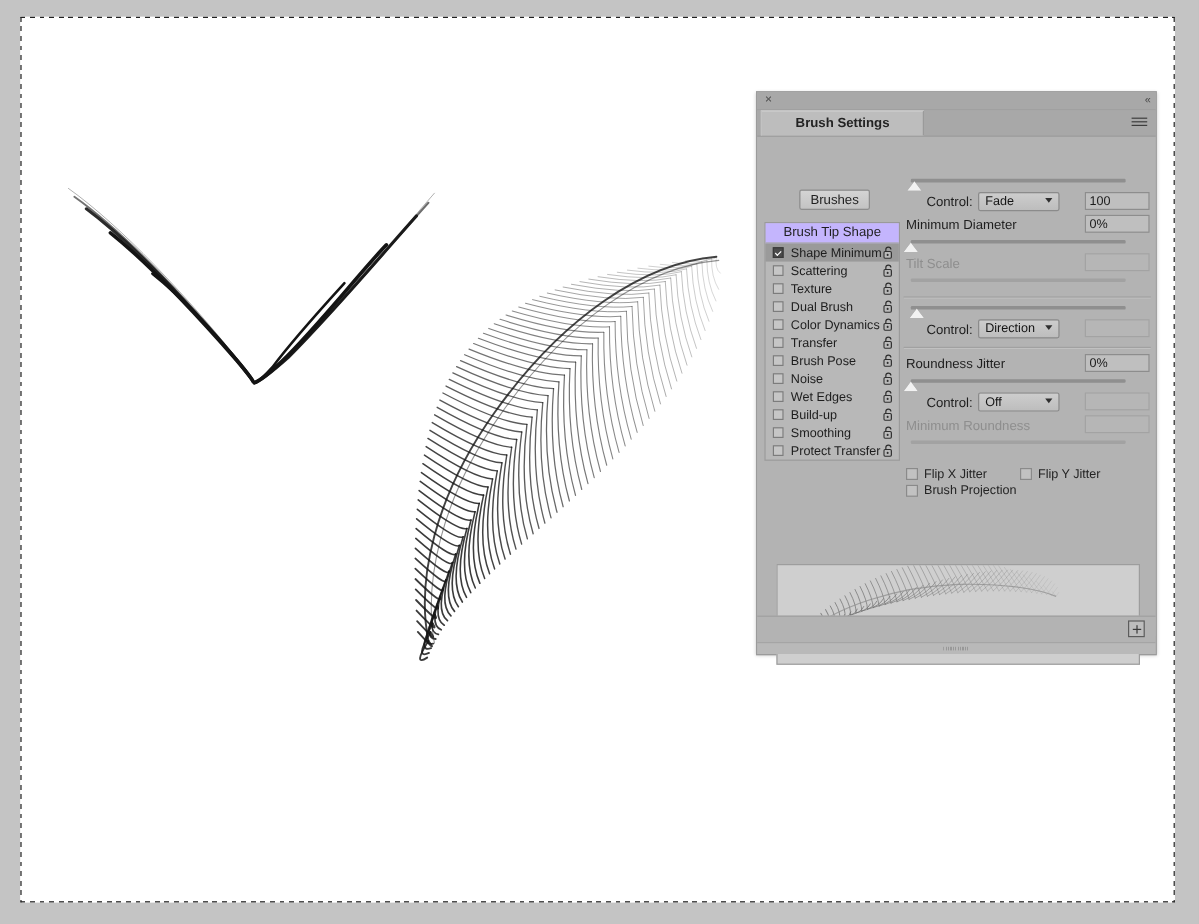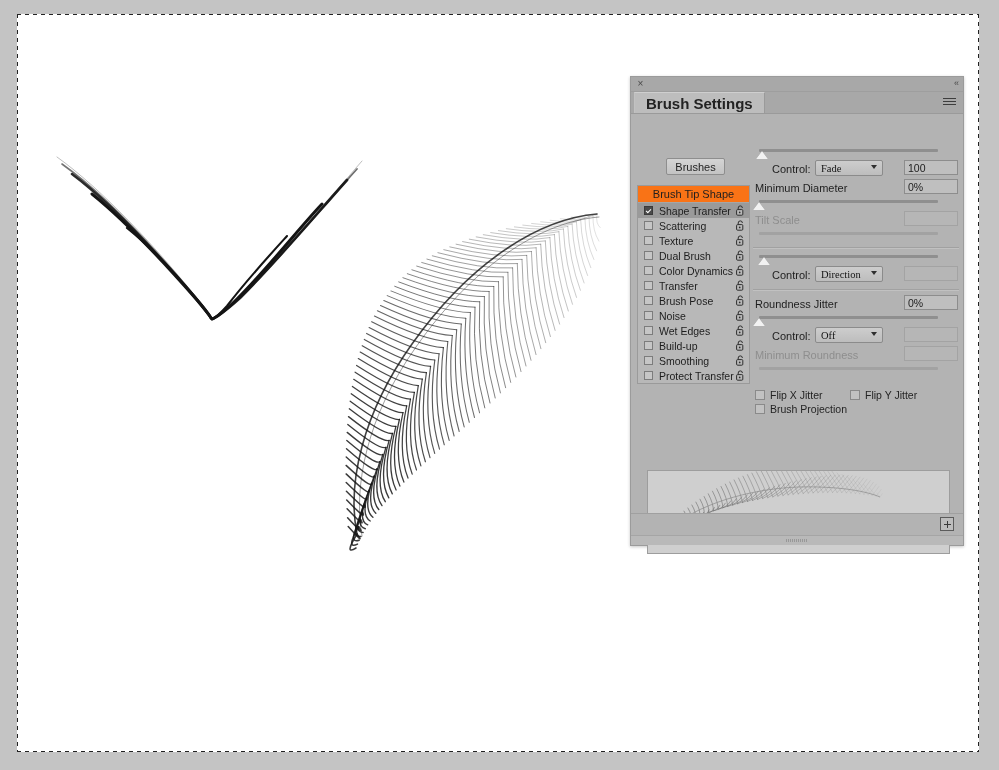--- a/index.html
+++ b/index.html
@@ -72,23 +72,23 @@
   }
 
   .panel-tabbar {
     position: relative;
     height: 21px;
     background: #a8a8a8;
     border-bottom: 1px solid #9a9a9a;
   }
   .panel-tab {
     position: absolute; left: 3px; top: 0;
-    height: 21px; padding: 0 11px;
+    height: 21px; padding: 0 28px;
     line-height: 21px;
-    font-size: 15px; font-weight: bold;
+    font-size: 11px; font-weight: bold;
     color: #232323;
     background: #bdbdbd;
     border-top: 1px solid #cfcfcf;
     border-left: 1px solid #c2c2c2;
     border-right: 1px solid #9a9a9a;
     box-sizing: border-box;
     cursor: pointer;
   }
   .panel-menu-icon {
     position: absolute; right: 7px; top: 6px;
@@ -126,21 +126,21 @@
     width: 113px;
     background: #b8b8b8;
     border: 1px solid #9a9a9a;
     box-sizing: border-box;
   }
   .option-list-header {
     height: 16px; line-height: 16px;
     text-align: center;
     font-size: 11px;
     color: #1f1f1f;
-    background: #f97316;
+    background: #c4b5fd;
     border-bottom: 1px solid #a6a6a6;
     cursor: pointer;
   }
   .option-row {
     position: relative;
     height: 15px;
     display: flex;
     align-items: center;
     padding-left: 6px;
     cursor: pointer;
@@ -241,21 +241,20 @@
     width: 68px; height: 16px;
     background: linear-gradient(#cdcdcd, #bdbdbd);
     border: 1px solid #8b8b8b;
     border-radius: 2px;
     box-sizing: border-box;
     font-size: 10.5px;
     line-height: 15px;
     padding-left: 5px;
     color: #141414;
     cursor: pointer;
-    font-family: Liberation Serif, serif;
   }
   .select-box .caret {
     position: absolute; right: 5px; top: 4px;
     width: 0; height: 0;
     border-left: 3.5px solid transparent;
     border-right: 3.5px solid transparent;
     border-top: 4px solid #2f2f2f;
   }
   .select-side-field {
     position: absolute;
@@ -523,21 +522,21 @@
 
     <div class="panel-body">
 
       <div class="brushes-button">Brushes</div>
 
       <div class="option-list">
         <div class="option-list-header">Brush Tip Shape</div>
         <div id="option-rows">
             <div class="option-row selected">
               <div class="opt-check"></div>
-              <div class="opt-label">Shape Transfer</div>
+              <div class="opt-label">Shape Minimum</div>
               <div class="opt-lock"><svg viewBox="0 0 9 11" width="9" height="11">
                   <path d="M2.2,4.6 V3 A2.1,2.1 0 0 1 6.4,3" fill="none" stroke="#2e2e2e" stroke-width="1"></path>
                   <rect x="0.6" y="4.6" width="6.2" height="5.6" rx="1" fill="#b9b9b9" stroke="#2e2e2e" stroke-width="1"></rect>
                   <circle cx="3.7" cy="7.4" r="0.85" fill="#2e2e2e"></circle>
                 </svg></div>
             </div>
             <div class="option-row">
               <div class="opt-check"></div>
               <div class="opt-label">Scattering</div>
               <div class="opt-lock"><svg viewBox="0 0 9 11" width="9" height="11">

